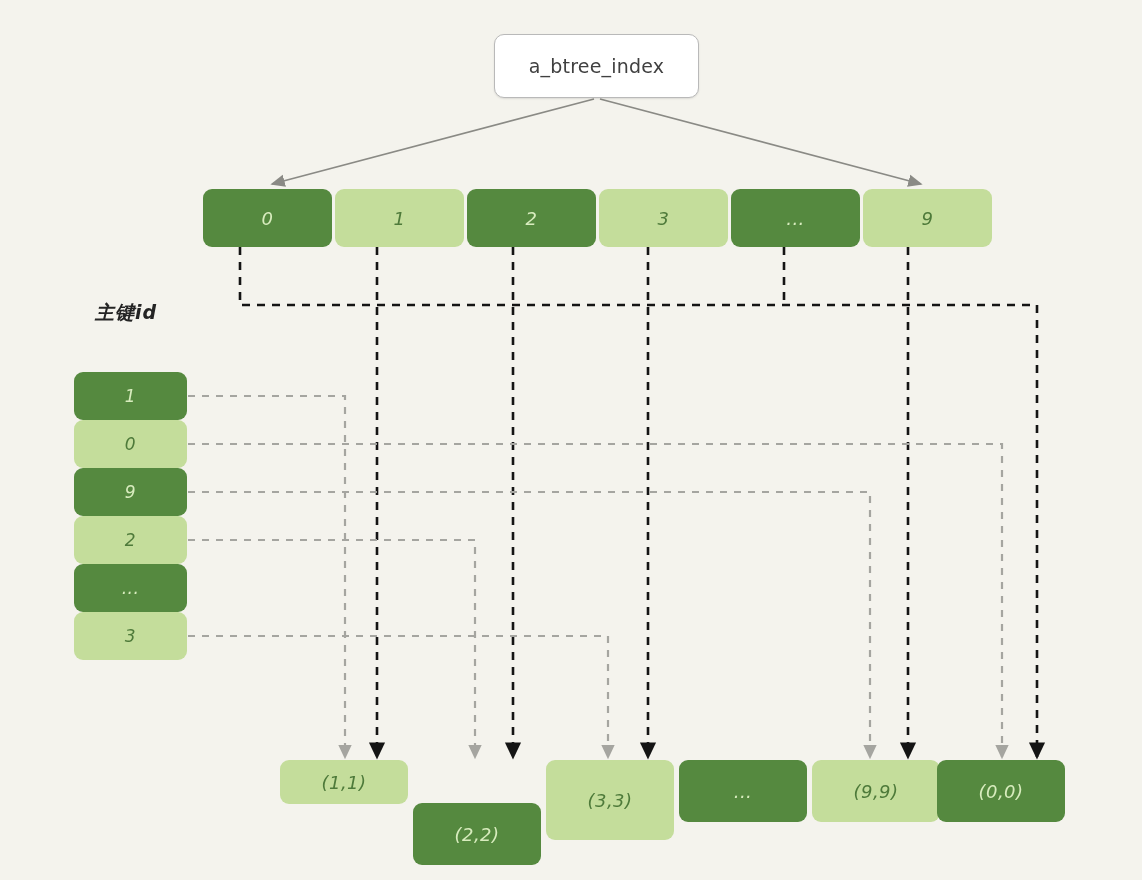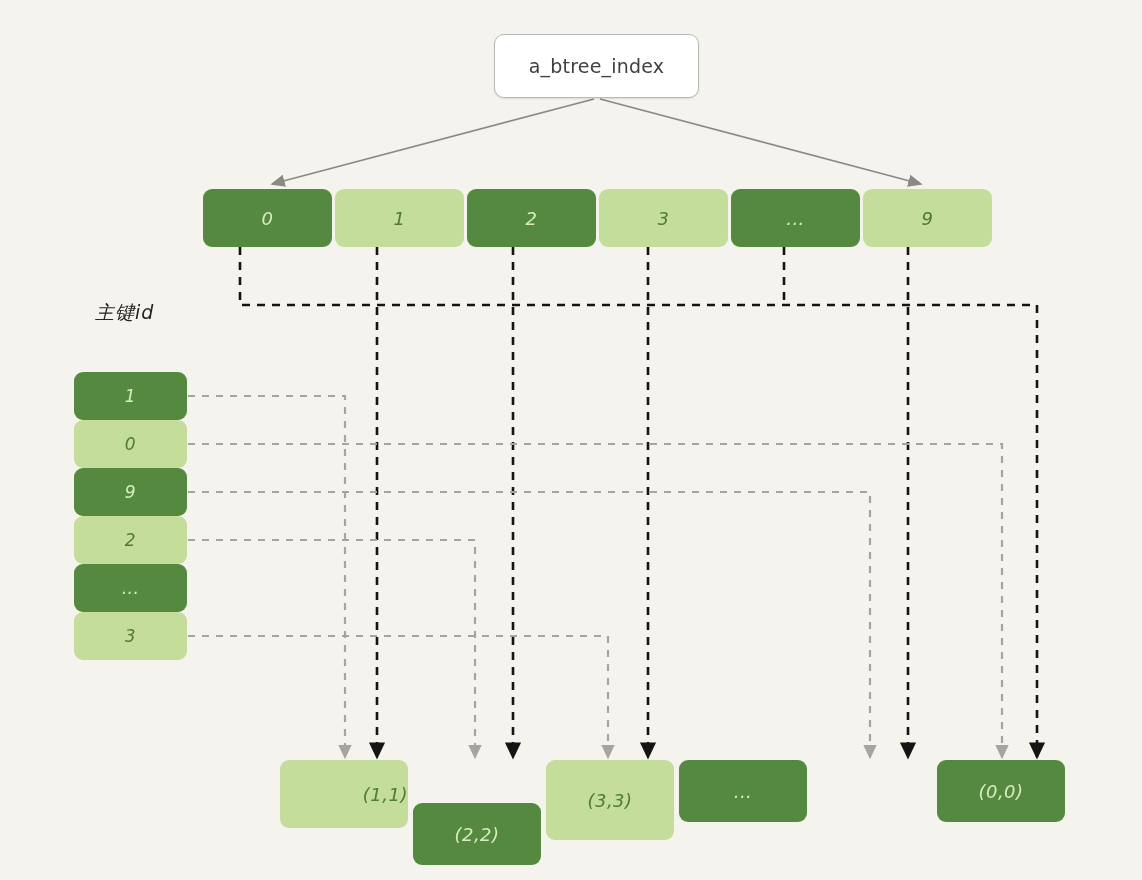--- a/index.html
+++ b/index.html
@@ -53,21 +53,21 @@
   .cell-light {
     background: #c4dd9b;
     color: #4e7a3a;
   }
   .idx-cell { font-size: 18px; }
   .pk-cell  { font-size: 17px; }
   .tuple-cell { font-size: 18px; }
   .col-label {
     position: absolute;
     font-family: "DejaVu Sans", sans-serif;
-    font-weight: 400;
+    font-weight: 700;
     font-style: italic;
     font-size: 19px;
     color: #242424;
     letter-spacing: 1px;
     white-space: nowrap;
   }
 </style>
 </head>
 <body>
 
@@ -146,29 +146,32 @@
   <div class="node-box pk-cell cell-light" style="left:74px; top:516px; width:113px; height:48px;">
       <span>2</span>
     </div>
   <div class="node-box pk-cell cell-dark" style="left:74px; top:564px; width:113px; height:48px;">
       <span>...</span>
     </div>
   <div class="node-box pk-cell cell-light" style="left:74px; top:612px; width:113px; height:48px;">
       <span>3</span>
     </div>
 
-  <div class="node-box tuple-cell cell-light" style="left:280px; top:760px; width:128px; height:68px;justify-content:flex-end;">
+  <div class="node-box tuple-cell cell-light" style="left:280px; top:760px; width:128px; height:44px;">
       <span>(1,1)</span>
     </div>
   <div class="node-box tuple-cell cell-dark" style="left:413px; top:803px; width:128px; height:62px;">
       <span>(2,2)</span>
     </div>
   <div class="node-box tuple-cell cell-light" style="left:546px; top:760px; width:128px; height:80px;">
       <span>(3,3)</span>
     </div>
   <div class="node-box tuple-cell cell-dark" style="left:679px; top:760px; width:128px; height:62px;">
       <span>...</span>
     </div>
+  <div class="node-box tuple-cell cell-light" style="left:812px; top:760px; width:128px; height:62px;">
+      <span>(9,9)</span>
+    </div>
   <div class="node-box tuple-cell cell-dark" style="left:937px; top:760px; width:128px; height:62px;">
       <span>(0,0)</span>
     </div>
 
 </div>
 
 </body></html>

